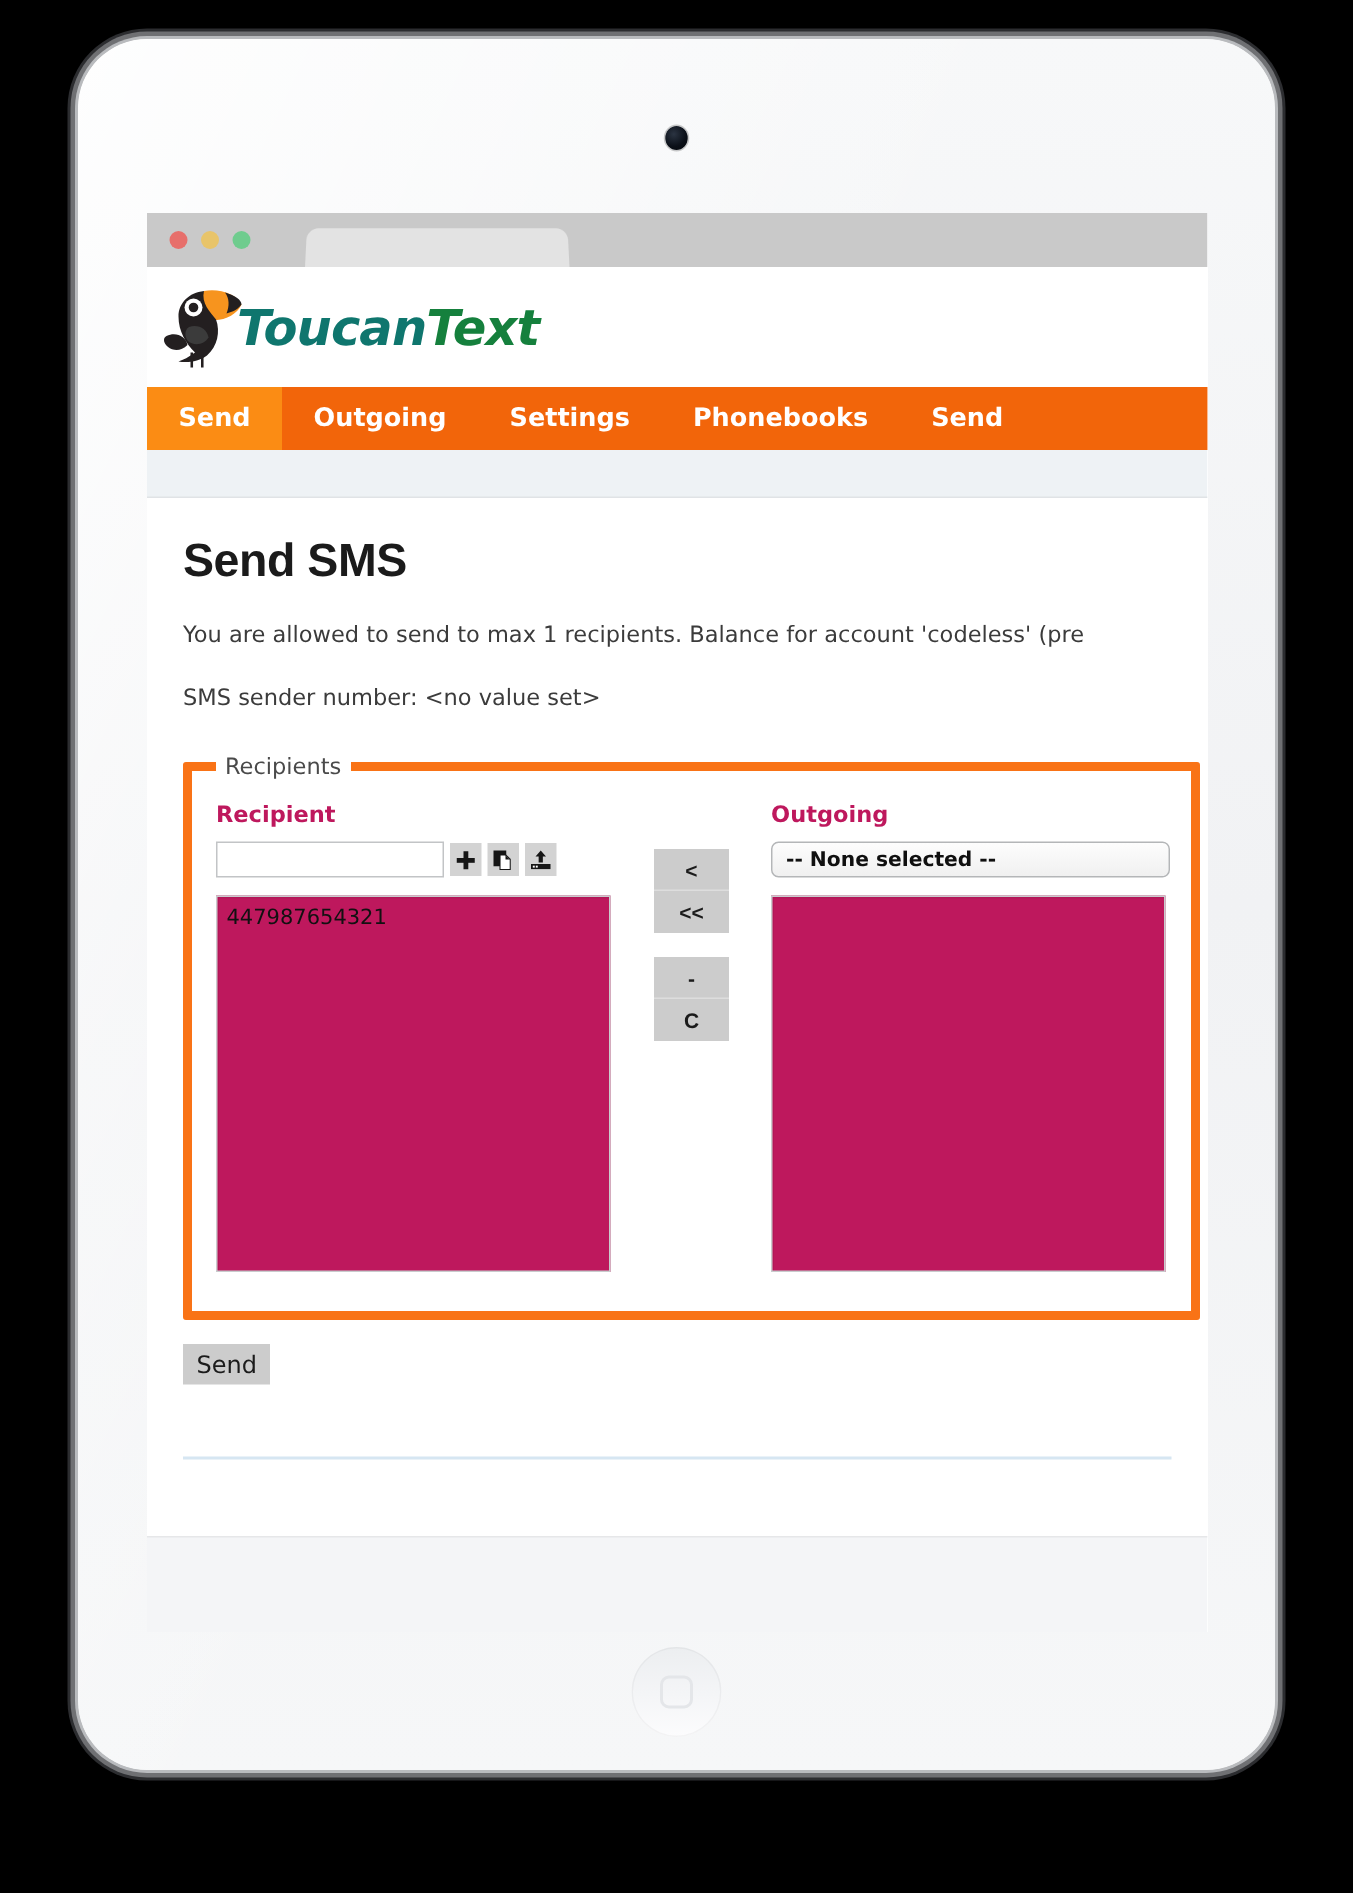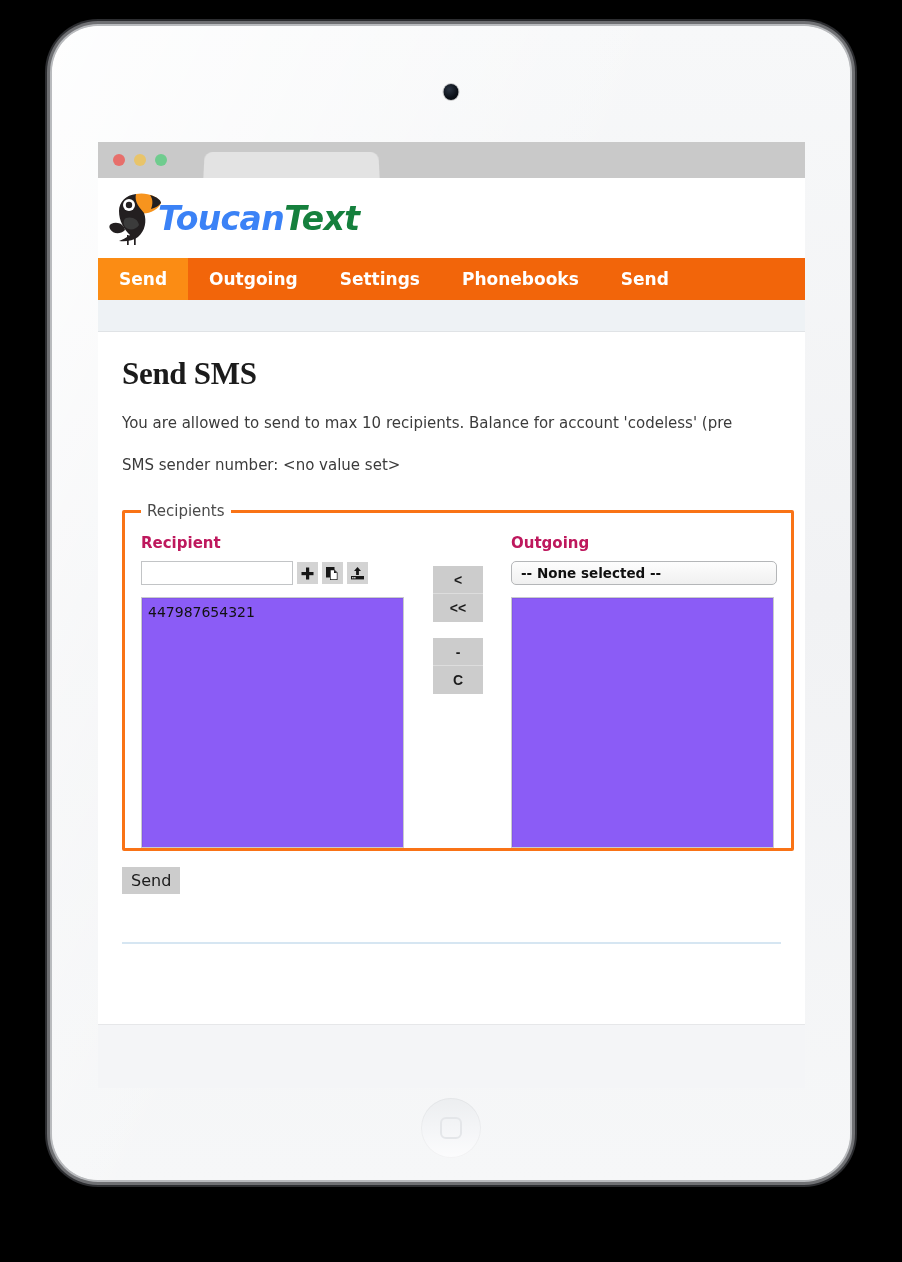--- a/index.html
+++ b/index.html
@@ -106,21 +106,21 @@
   #logo-mark { width: 58px; height: 60px; flex: none; }
   #logo-wordmark {
     font-family: "DejaVu Sans", sans-serif;
     font-size: 33px;
     font-weight: bold;
     font-style: italic;
     letter-spacing: -0.6px;
     margin-left: -6px;
     white-space: nowrap;
   }
-  #logo-word-toucan { color: #3b82f6; text-align: right; }
+  #logo-word-toucan { color: #0f766e; text-align: right; }
   #logo-word-text   { color: #15803d; }
 
   
   #main-nav {
     height: 42px;
     background: #f2650a;
     display: flex;
     align-items: stretch;
   }
   .nav-item {
@@ -143,41 +143,41 @@
   }
 
   
   #content {
     padding: 24px 24px 0 24px;
     background: #ffffff;
     height: calc(100% - 80px - 42px - 32px);
     position: relative;
   }
   #page-title {
-    font-family: Liberation Serif, serif;
+    font-family: Liberation Sans, sans-serif;
     font-size: 31px;
     font-weight: bold;
     color: #1b1b1b;
     margin: 0 0 22px 0;
     letter-spacing: -0.3px;
   }
   .info-line {
     font-family: "DejaVu Sans", sans-serif;
     font-size: 15px;
     color: #3b3b3b;
     white-space: nowrap;
     margin-bottom: 24px;
   }
   .info-line.second { margin-bottom: 28px; }
 
   
   #recipients-fieldset {
-    border: 3px solid #f97316;
+    border: 6px solid #f97316;
     border-radius: 2px;
-    padding: 14px 16px 0 16px;
+    padding: 14px 16px 26px 16px;
     margin: 0;
     position: relative;
   }
   #recipients-legend {
     padding: 0 6px;
     font-family: "DejaVu Sans", sans-serif;
     font-size: 15px;
     color: #4a4a4a;
   }
   #recipients-grid {
@@ -215,21 +215,21 @@
     background: #d3d3d3;
     border: none;
     padding: 0;
     display: flex; align-items: center; justify-content: center;
     cursor: pointer;
   }
   .icon-btn svg { display: block; }
 
   .listbox {
     width: 263px; height: 251px;
-    background: #8b5cf6;
+    background: #be185d;
     border: 1px solid #c9cbcd;
     box-shadow: inset 1px 1px 0 rgba(0,0,0,0.06);
     padding: 4px 6px;
     overflow: hidden;
     font-family: "DejaVu Sans", sans-serif;
     font-size: 14px;
     color: #111111;
   }
   .listbox .opt { line-height: 18px; padding: 1px 0; }
 
@@ -353,21 +353,21 @@
         <div class="nav-item">Phonebooks</div>
         <div class="nav-item">Send</div>
         <div id="nav-spacer"></div>
       </nav>
 
       <div id="sub-bar"></div>
 
       <main id="content">
         <h1 id="page-title">Send SMS</h1>
 
-        <div class="info-line">You are allowed to send to max 10 recipients. Balance for account 'codeless' (pre</div>
+        <div class="info-line">You are allowed to send to max 1 recipients. Balance for account 'codeless' (pre</div>
         <div class="info-line second">SMS sender number: &lt;no value set&gt;</div>
 
         <fieldset id="recipients-fieldset">
           <legend id="recipients-legend">Recipients</legend>
 
           <div id="recipients-grid">
 
             <div class="col-left">
               <span class="field-label">Recipient</span>
 

